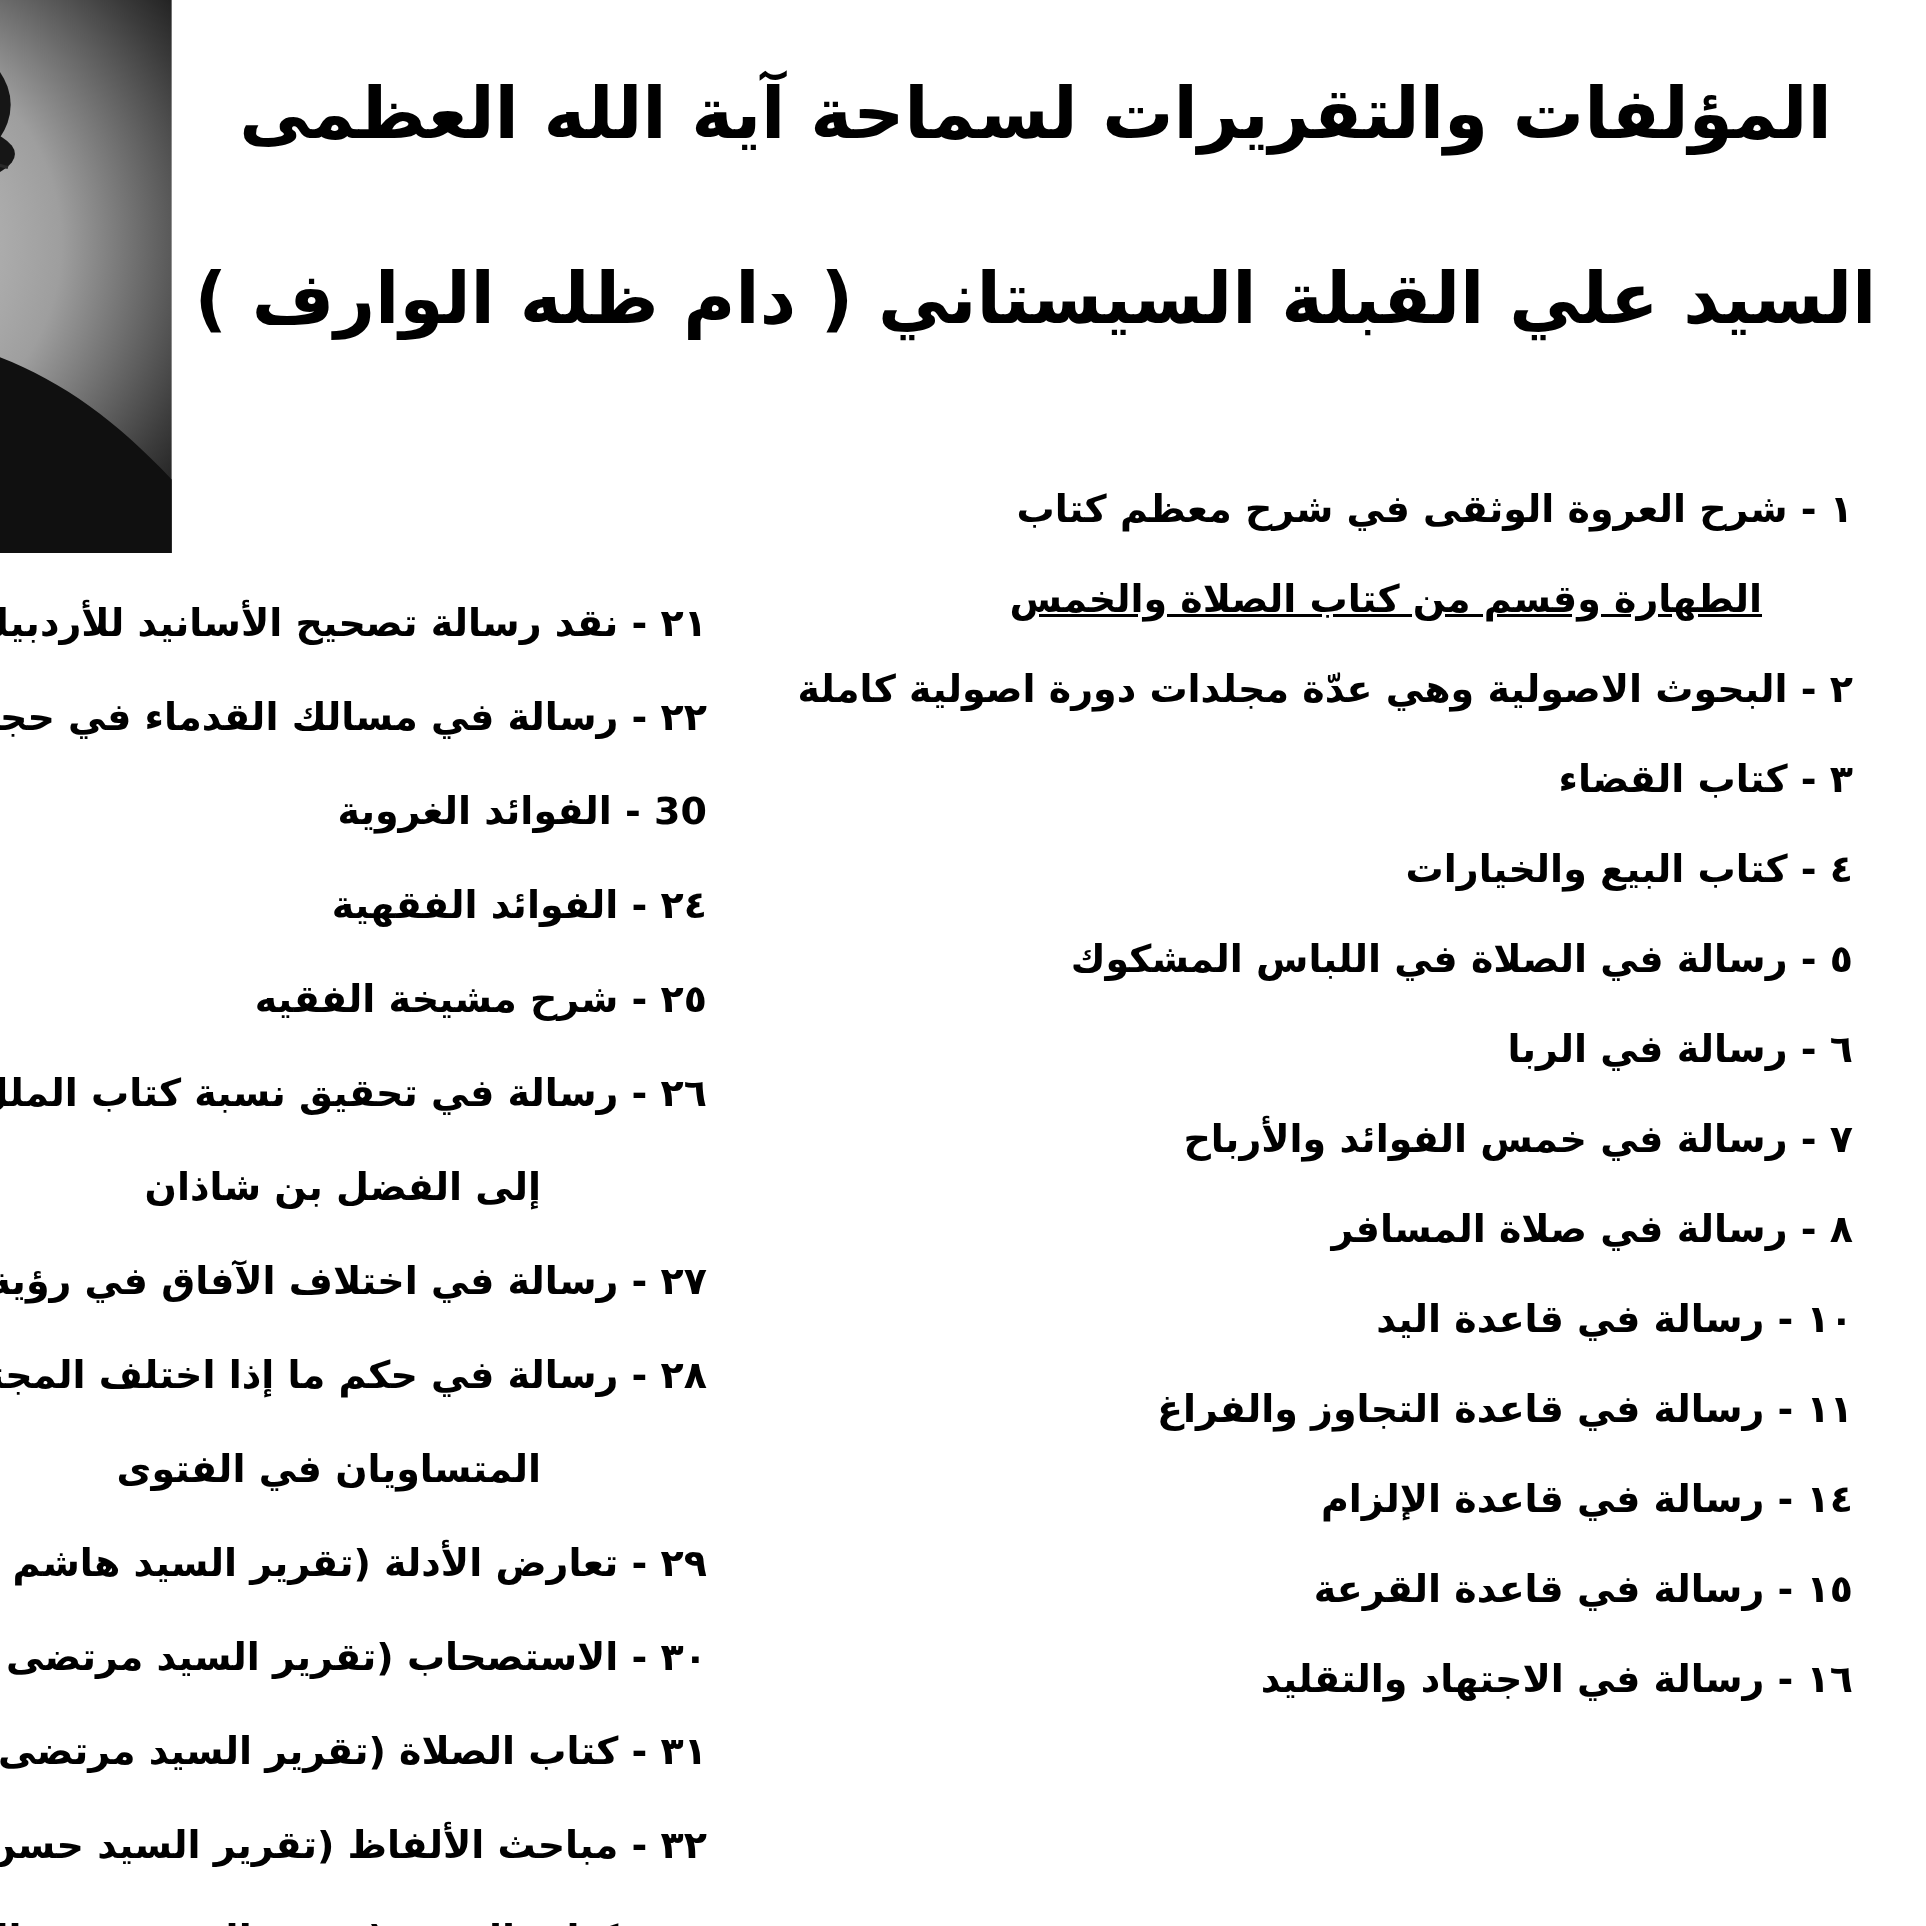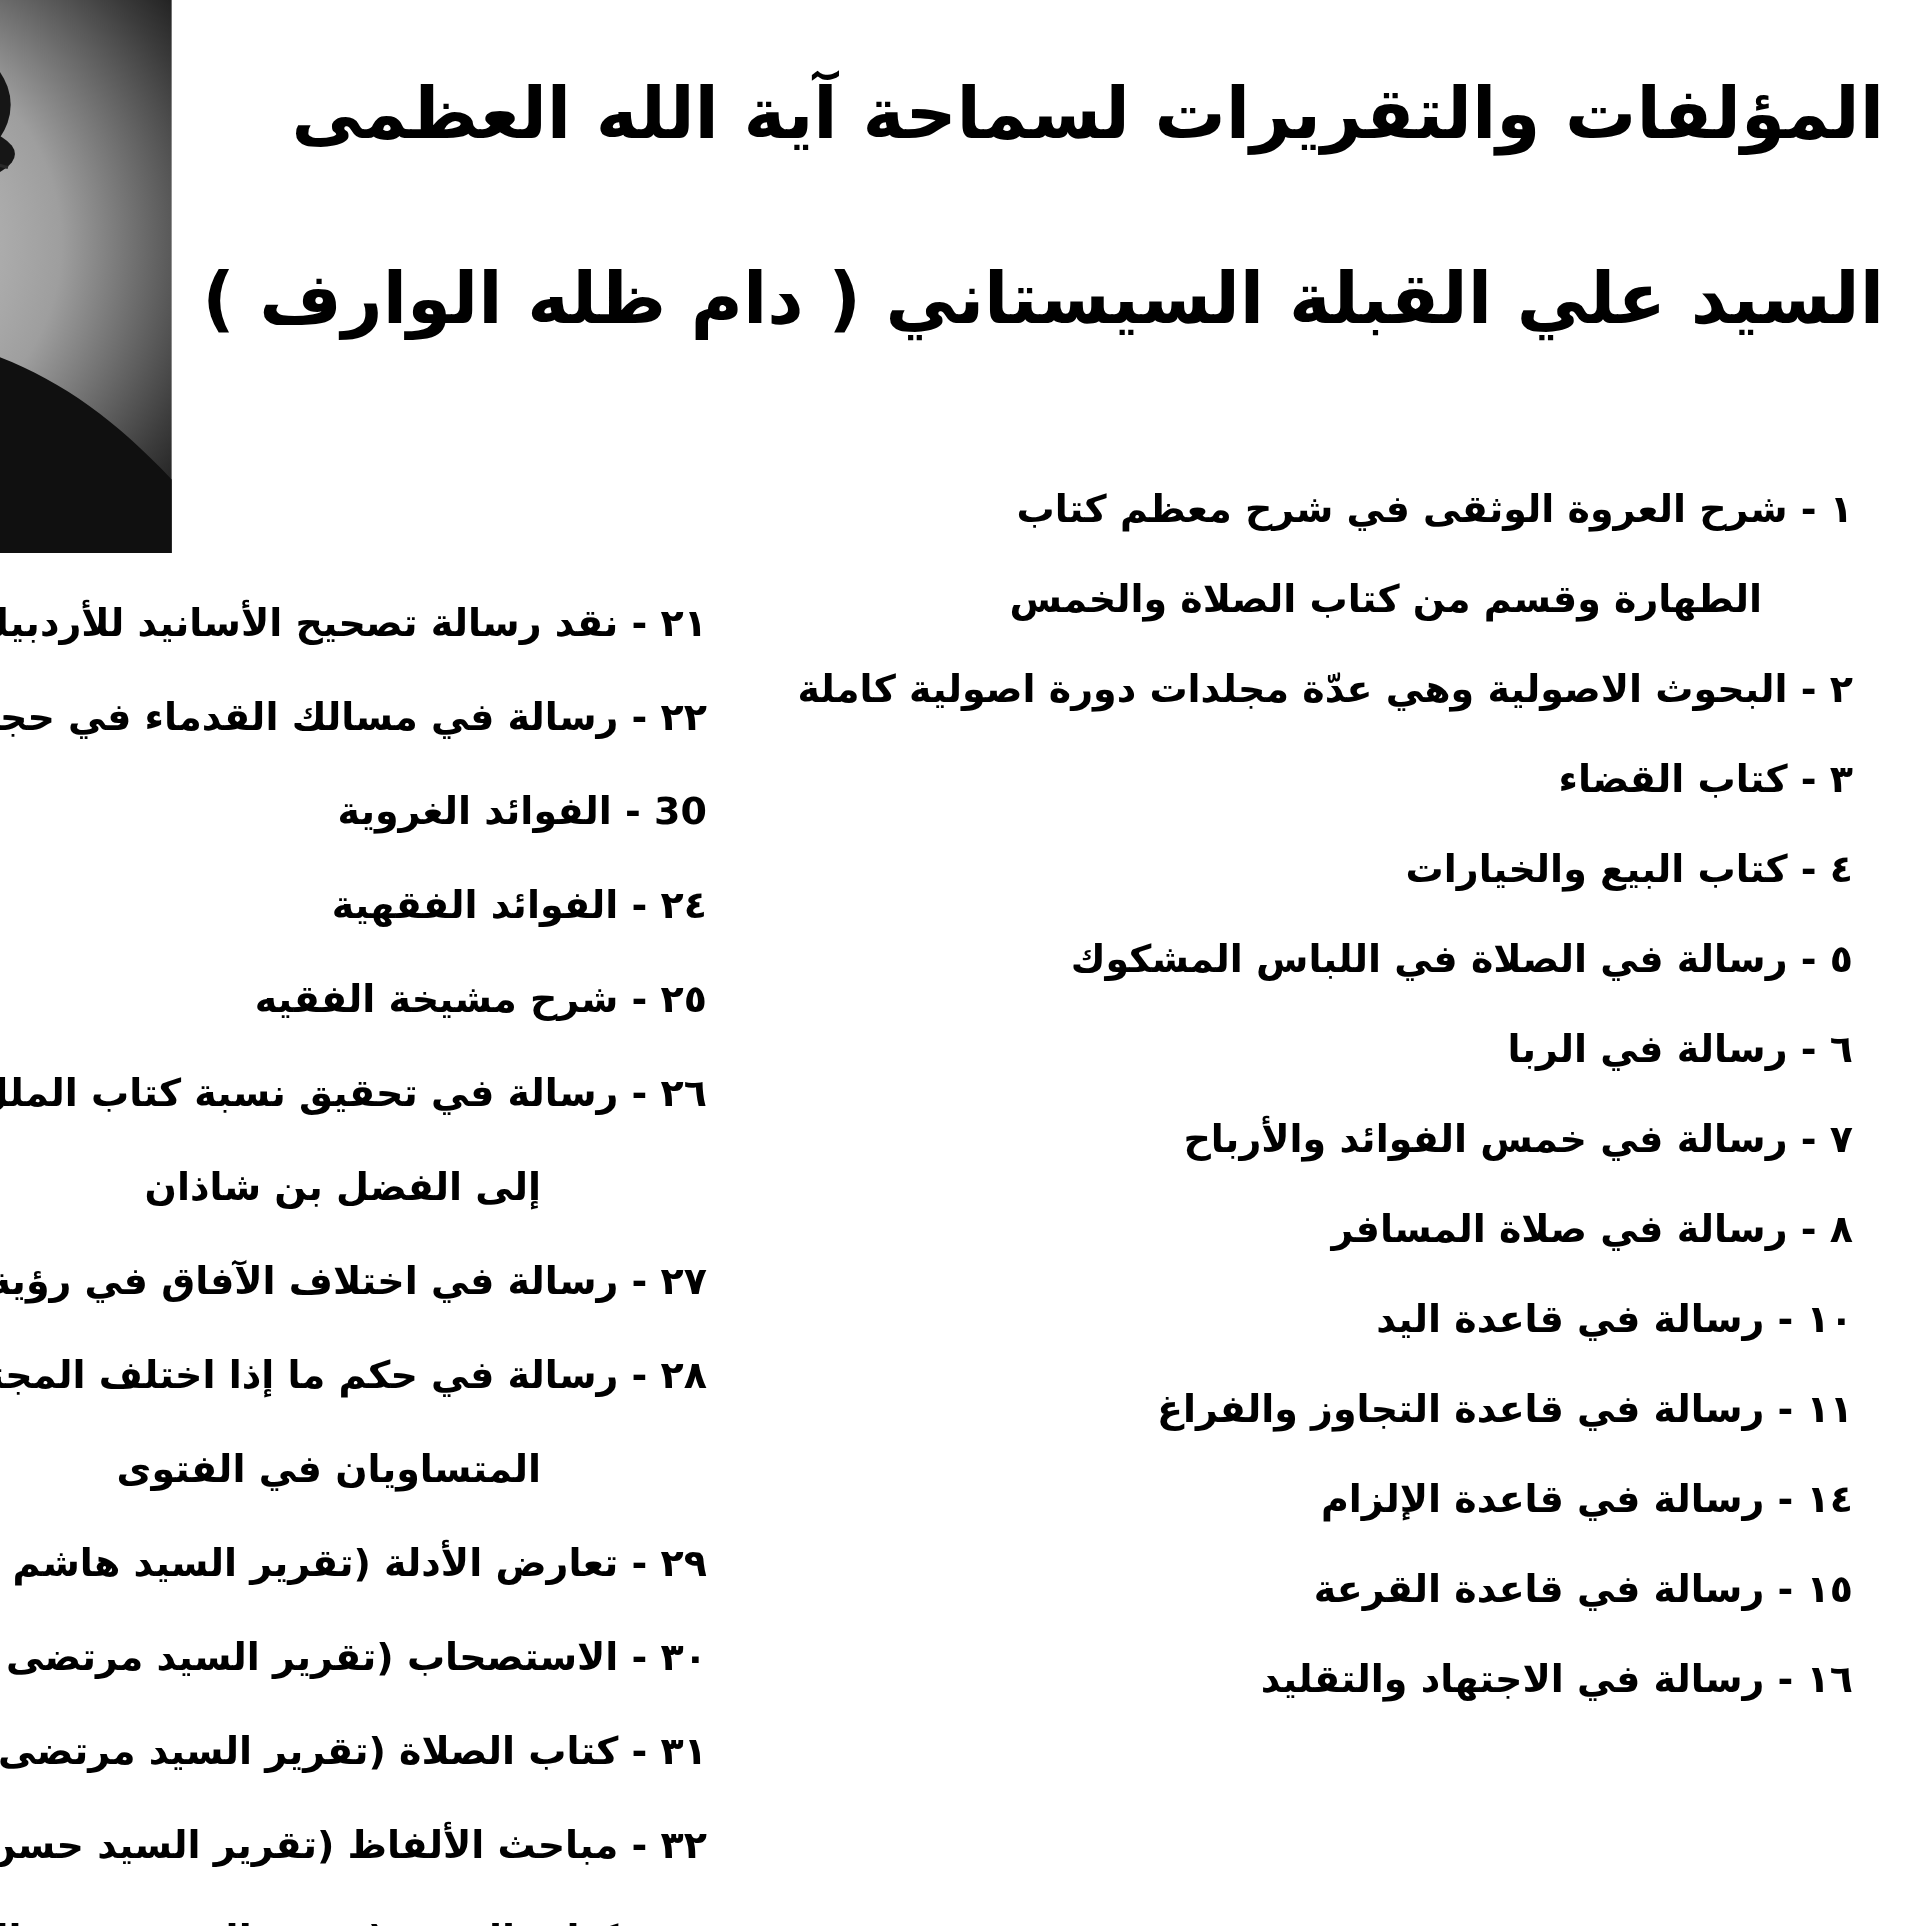--- a/index.html
+++ b/index.html
@@ -21,21 +21,21 @@
     height: 553px;
   }
   .photo svg { display: block; width: 100%; height: 100%; }
 
   
   .title {
     position: absolute;
     top: 21px;
     left: 628px;
     right: 42px;
-    text-align: right;
+    text-align: center;
     color: #000;
     font-weight: bold;
     font-size: 71px;
     line-height: 185px;
     direction: rtl;
     white-space: nowrap;
   }
 
   
   .col {
@@ -52,21 +52,21 @@
     right: 73px;
     width: 1102px;
     line-height: 90px;
   }
   .col-left {
     top: 576px;
     right: 1219px;
     width: 1094px;
     line-height: 94px;
   }
-  .col-right .cont { padding-right: 91px; }
+  .col-right .cont { padding-right: 91px; text-decoration: underline; }
   .col-left  .cont { padding-right: 166px; }
 </style>
 </head>
 <body>
 
 <div class="page">
 
   <div class="photo">
     <svg viewBox="0 0 1590 1436" xmlns="http://www.w3.org/2000/svg">
       <defs>

